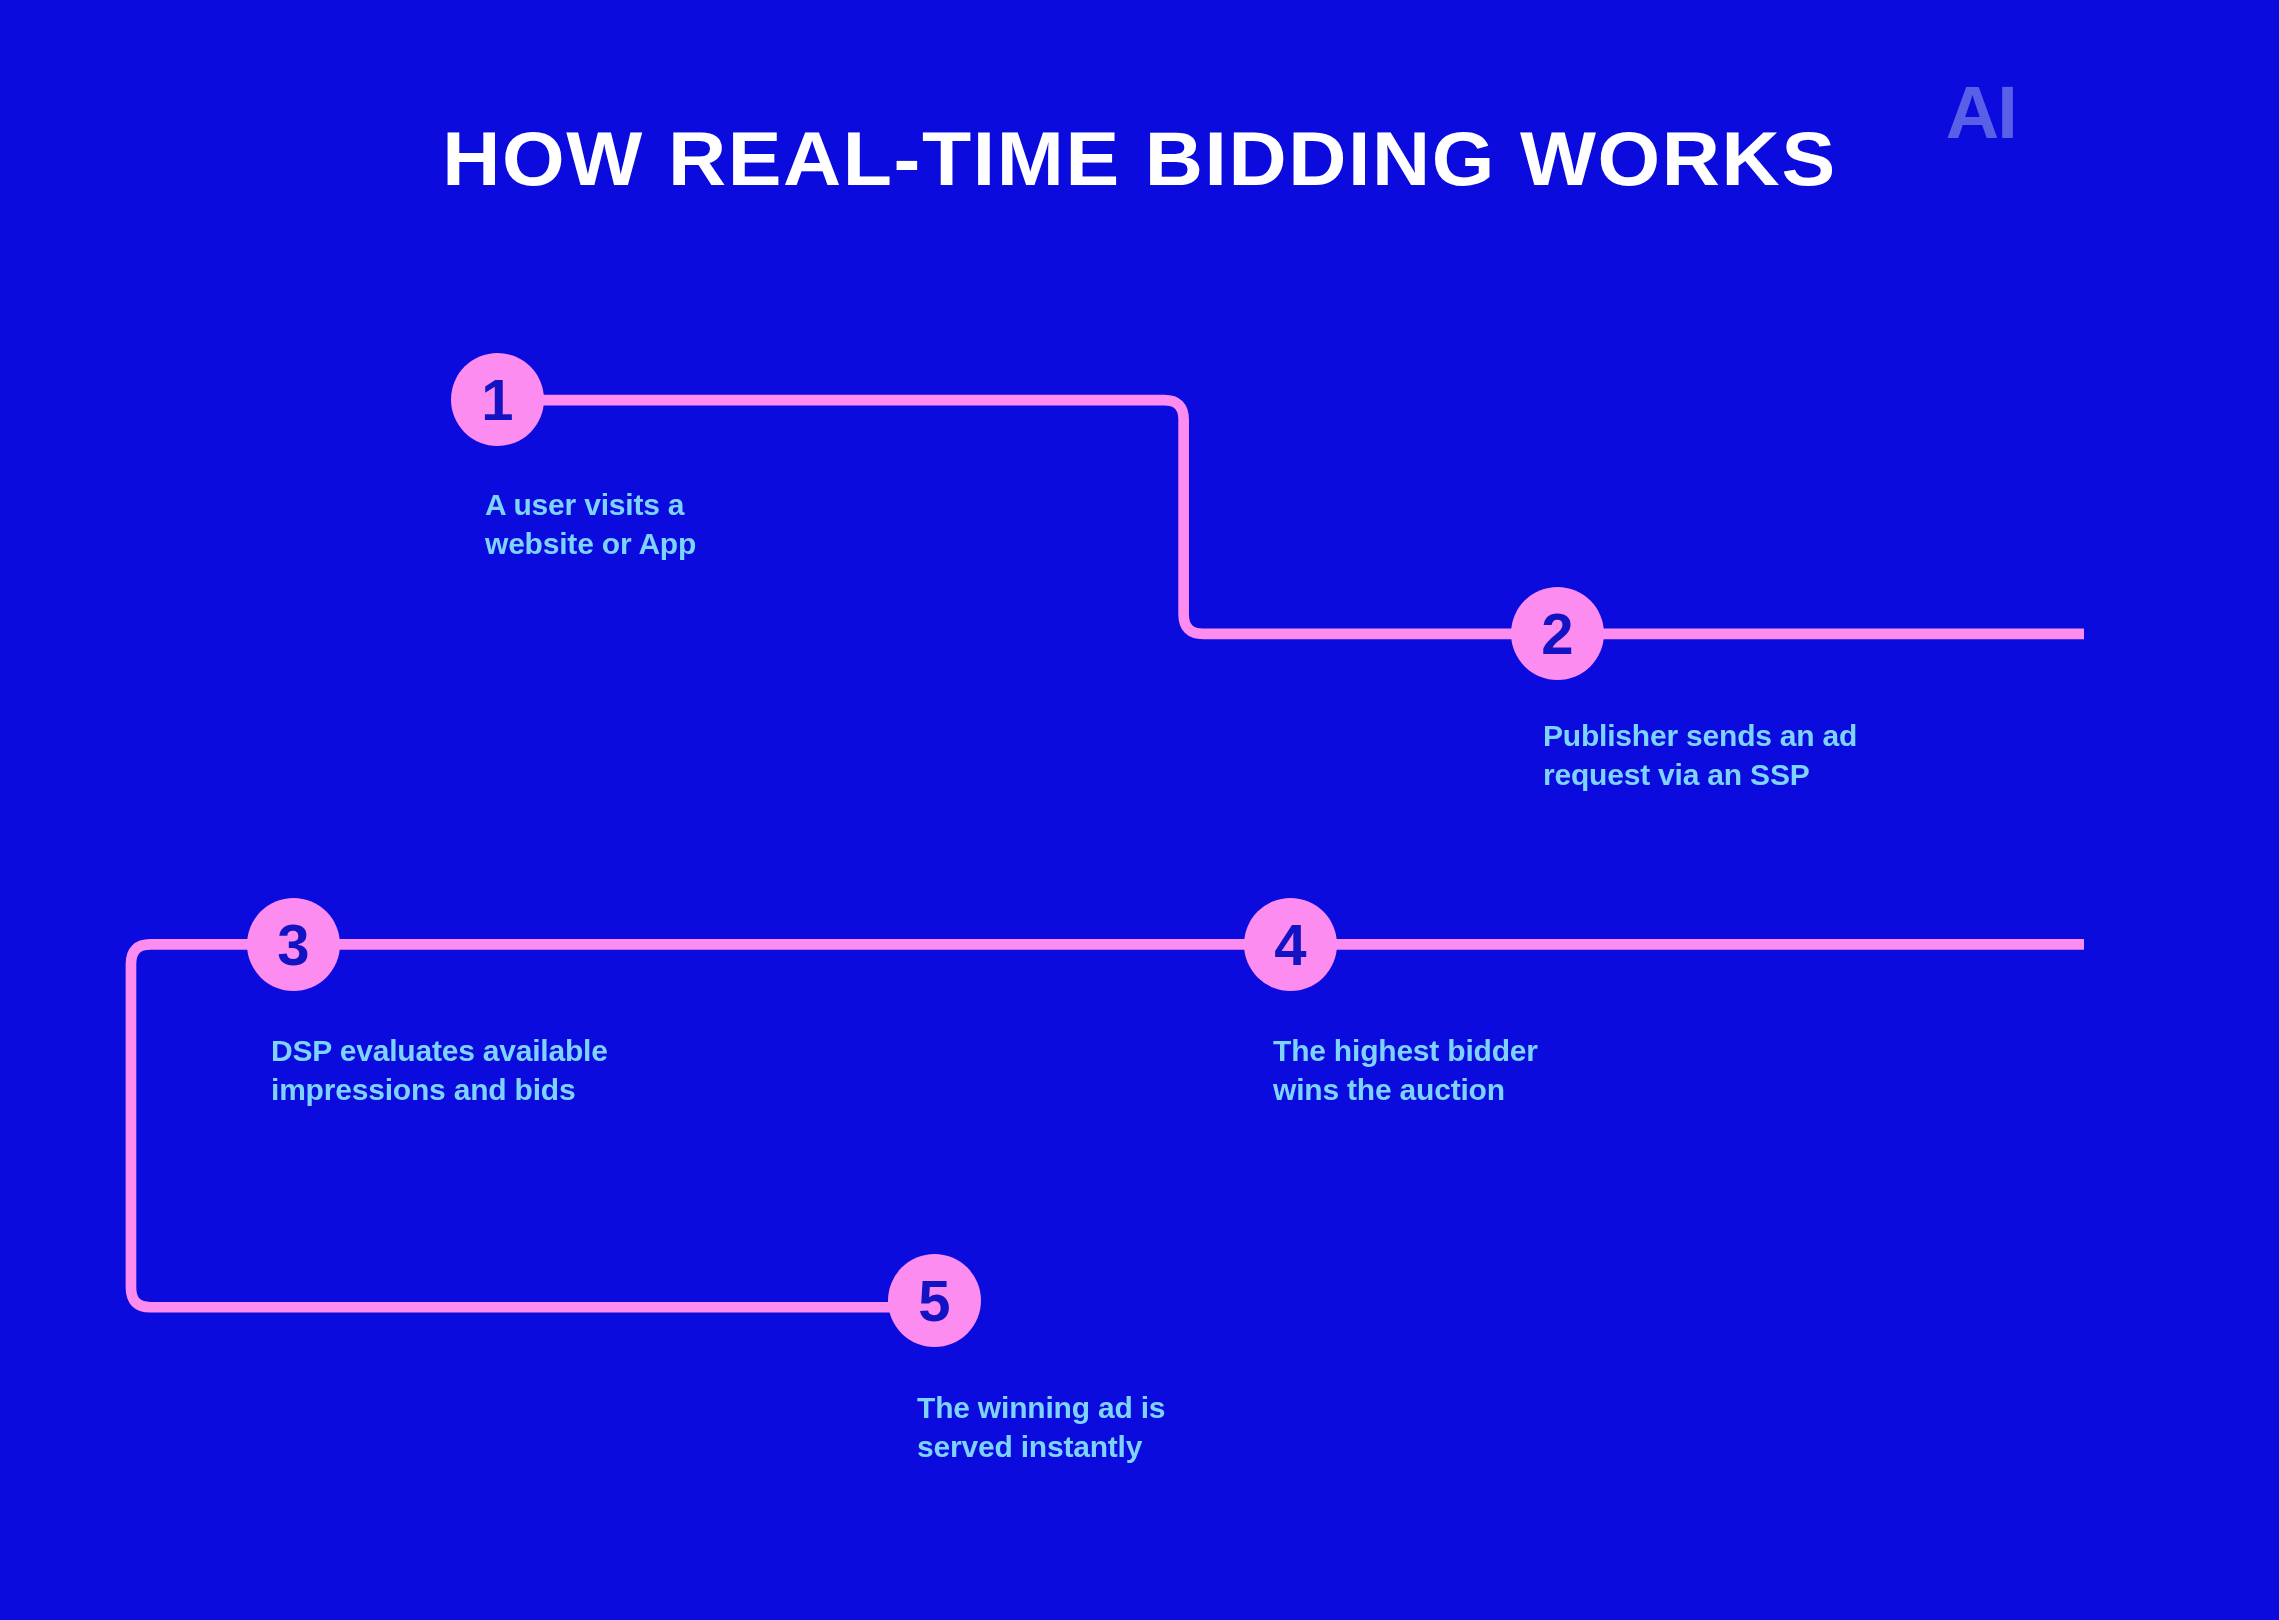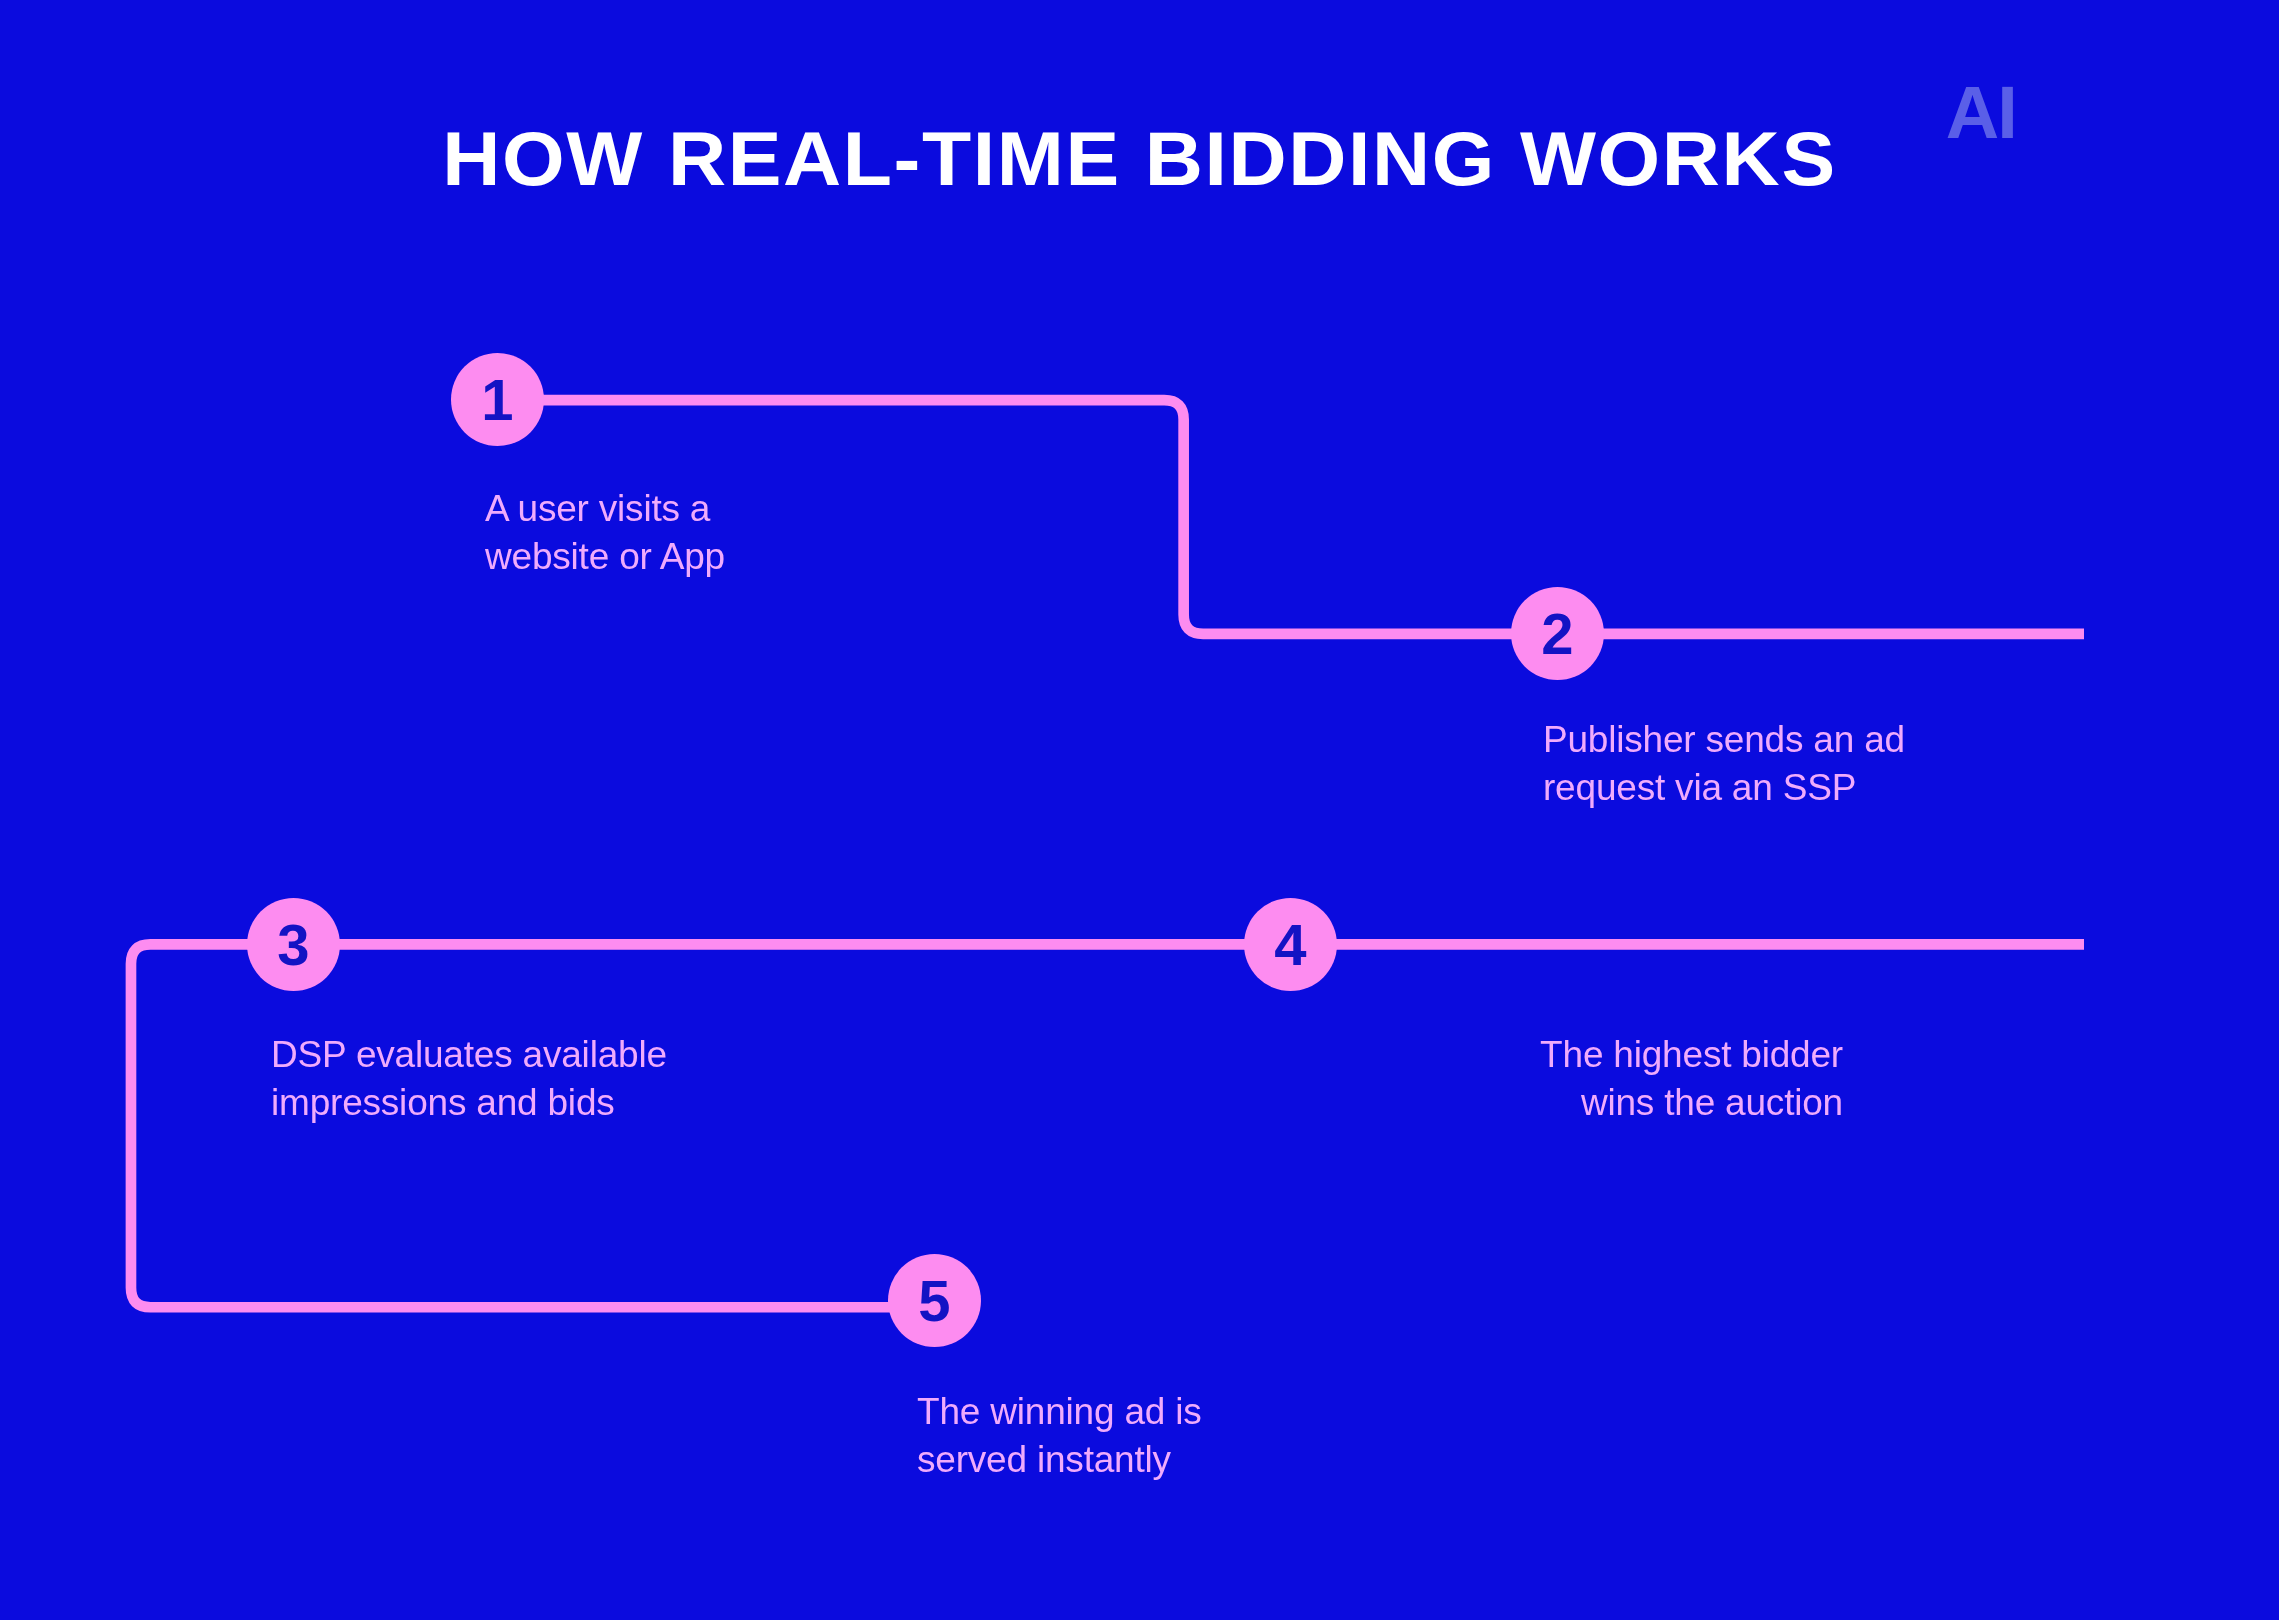--- a/index.html
+++ b/index.html
@@ -70,41 +70,41 @@
     justify-content: center;
     color: #1313c4;
     font-family: "Liberation Sans Narrow", "Liberation Sans", "DejaVu Sans", sans-serif;
     font-size: 58px;
     font-weight: 700;
     line-height: 1;
     user-select: none;
   }
   .step-label {
     position: absolute;
-    color: #f0abfc;
+    color: #7dd3fc;
     font-family: "Liberation Sans", "DejaVu Sans", sans-serif;
-    font-size: 37px;
-    font-weight: 400;
+    font-size: 30px;
+    font-weight: 700;
     line-height: 1.30;
     letter-spacing: -0.2px;
     white-space: pre-line;
   }
 
   
   #badge-1 { left: 451px;  top: 353px;  }
   #label-1 { left: 485px;  top: 485px;  width: 466px; }
 
   #badge-2 { left: 1511px; top: 587px;  }
   #label-2 { left: 1543px; top: 716px;  width: 543px; }
 
   #badge-3 { left: 247px;  top: 898px;  }
   #label-3 { left: 271px;  top: 1031px; width: 602px; }
 
   #badge-4 { left: 1244px; top: 898px;  }
-  #label-4 { left: 1338px; top: 1031px; width: 505px; text-align: right; }
+  #label-4 { left: 1273px; top: 1031px; width: 505px; }
 
   #badge-5 { left: 888px;  top: 1254px; }
   #label-5 { left: 917px;  top: 1388px; width: 485px; }
 </style>
 </head>
 <body>
 
 <div id="infographic">
 
   <div id="logo">AI</div>

